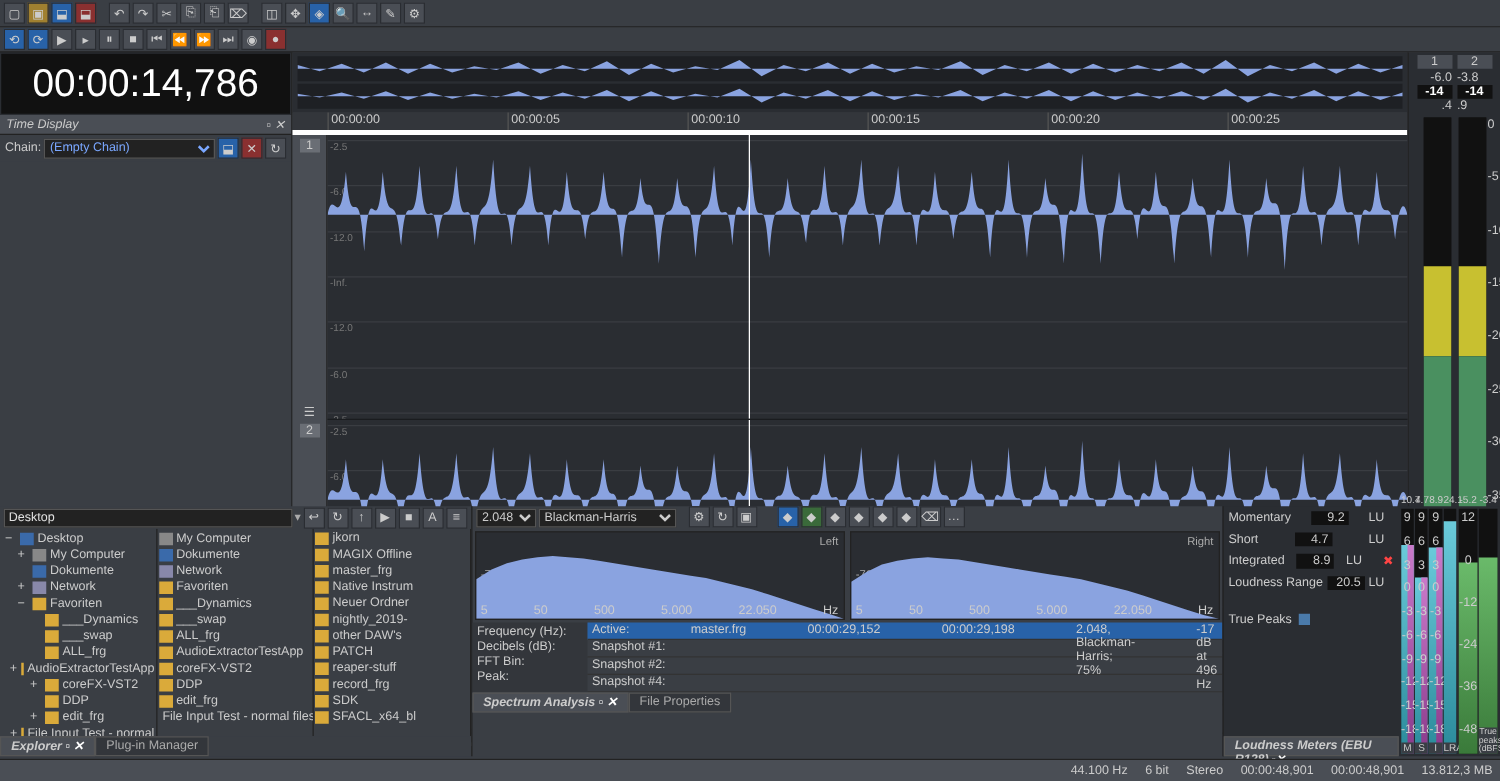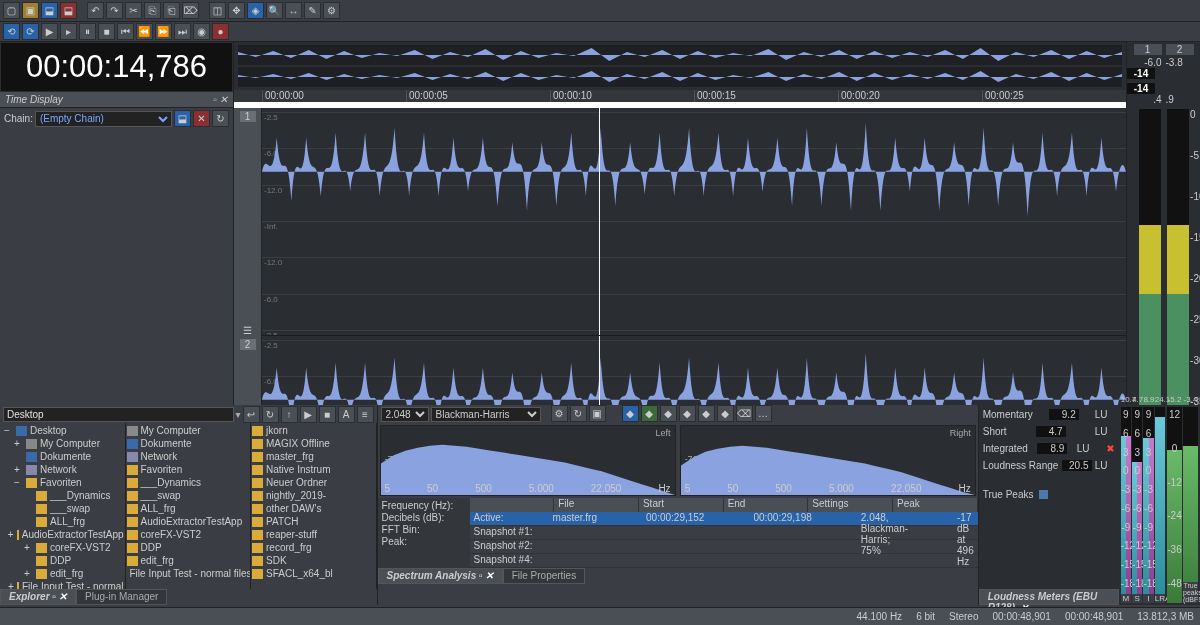--- a/index.html
+++ b/index.html
@@ -16,21 +16,21 @@
 .panel-close{color:#ccc; cursor:pointer;}
 .chain-row{background:#3a3e44; padding:2px 4px; display:flex; align-items:center; gap:2px;}
 .chain-select{background:#222; color:#7aa7ff; font-size:10px; border:1px solid #555; height:16px; flex:1;}
 .chain-body{flex:1; background:#3a3e44;}
 .plugchain-bottom{height:16px;}
 .maincol{flex:1; display:flex; flex-direction:column; border-left:1px solid #222;}
 .overview{height:48px; background:#2a2d32; display:flex; flex-direction:column; padding:2px 4px;}
 .ov-track{flex:1; background:#1e2024; position:relative; margin:1px 0;}
 .ov-wave{position:absolute; inset:0; display:flex; align-items:center;}
 .ov-wave svg{width:100%; height:100%;}
-.ruler{height:18px; background:#33363b; border-bottom:6px solid #ffffff; display:flex; font-size:9px; color:#aaa; padding-left:28px;}
+.ruler{height:18px; background:#33363b; border-bottom:4px solid #ffffff; display:flex; font-size:9px; color:#aaa; padding-left:28px;}
 .ruler span{flex:1; border-left:1px solid #555; padding-left:2px;}
 .wavepane{flex:1; display:flex; flex-direction:column;}
 .track{flex:1; display:flex;}
 .track-head{width:28px; background:#4a4e55; display:flex; flex-direction:column; align-items:center; justify-content:space-between; border-right:1px solid #222; font-size:8px; color:#aaa;}
 .track-head .n{background:#6a6e75; width:16px; text-align:center; margin-top:3px;}
 .track-body{flex:1; background:#2a2d32; position:relative; overflow:hidden; border-bottom:1px solid #1a1c1f;}
 .amp-lines{position:absolute; inset:0; display:flex; flex-direction:column; justify-content:space-between; padding:4px 0;}
 .amp-lines div{border-top:1px solid #3a3d42; height:0; font-size:8px; color:#777; padding-left:2px;}
 .wave-svg{position:absolute; inset:0;}
 .cursor{position:absolute; top:0; bottom:0; width:1px; background:#fff; left:39%;}
@@ -40,21 +40,21 @@
 .rate-slider .line{flex:1; height:3px; background:#222; position:relative;}
 .rate-slider .thumb{position:absolute; left:50%; top:-5px; width:10px; height:12px; background:#666; border:1px solid #333;}
 .tc-right{width:130px; text-align:right; font-size:10px;}
 .ratio{width:60px; text-align:right; font-size:10px;}
 .tabs-row{height:18px; background:#3a3e44; display:flex; align-items:center; gap:0; border-top:1px solid #222; padding-left:28px;}
 .tab{height:16px; padding:1px 8px; background:#33363b; border:1px solid #555; color:#aaa; cursor:pointer;}
 .tab.act{background:#4a4e55; font-style:italic; font-weight:bold; color:#fff;}
 .meterscol{width:74px; background:#2a2d32; border-left:1px solid #222; display:flex; flex-direction:column;}
 .meter-top{display:flex; justify-content:center; gap:4px; padding:2px; font-size:10px;}
 .meter-head-box{background:#4a4e55; width:28px; text-align:center;}
-.meter-vals{display:flex; justify-content:center; gap:4px; font-size:12px; font-weight:bold;flex-direction:column;}
+.meter-vals{display:flex; justify-content:center; gap:4px; font-size:12px; font-weight:bold;}
 .meter-vals .a{color:#fff; background:#111; width:28px; text-align:center;}
 .meter-sm{display:flex; justify-content:center; gap:4px; font-size:9px; color:#aaa;}
 .meter-bars{flex:1; display:flex; justify-content:center; gap:6px; padding:4px 8px;}
 .meter-bar{width:22px; background:#111; position:relative; display:flex; flex-direction:column;}
 .mb-seg{flex:1;}
 .mb-y{background:#c8c030;} .mb-g{background:#4a9060;} .mb-k{background:#111;}
 .meter-scale{position:absolute; right:-16px; top:0; bottom:0; display:flex; flex-direction:column; justify-content:space-between; font-size:8px; color:#888;}
 .meter-lr{display:flex; justify-content:space-around; font-size:9px; color:#aaa; padding-bottom:2px;}
 .bottomrow{position:absolute; left:0; right:0; top:405px; height:200px; display:flex;}
 .explorer{width:398px; display:flex; flex-direction:column; background:#3a3e44;}
@@ -568,28 +568,20 @@
       </div>
     </div>
     <div class="spec-info">
       <div class="spec-info-l">
         <div>Frequency (Hz):</div>
           <div>Decibels (dB):</div>
           <div>FFT Bin:</div>
           <div>Peak:</div>
       </div>
       <div class="spec-info-r">
-        <div class="spec-hdr">
-            <div></div>
-            <div>File</div>
-            <div>Start</div>
-            <div>End</div>
-            <div>Settings</div>
-            <div>Peak</div>
-          </div>
         <div id="specrows">
             <div class="spec-row sel">
               <div>Active:</div>
               <div>master.frg</div>
               <div>00:00:29,152</div>
               <div>00:00:29,198</div>
               <div>2.048, Blackman-Harris; 75%</div>
               <div>-17 dB at 496 Hz</div>
             </div>
             <div class="spec-row">

